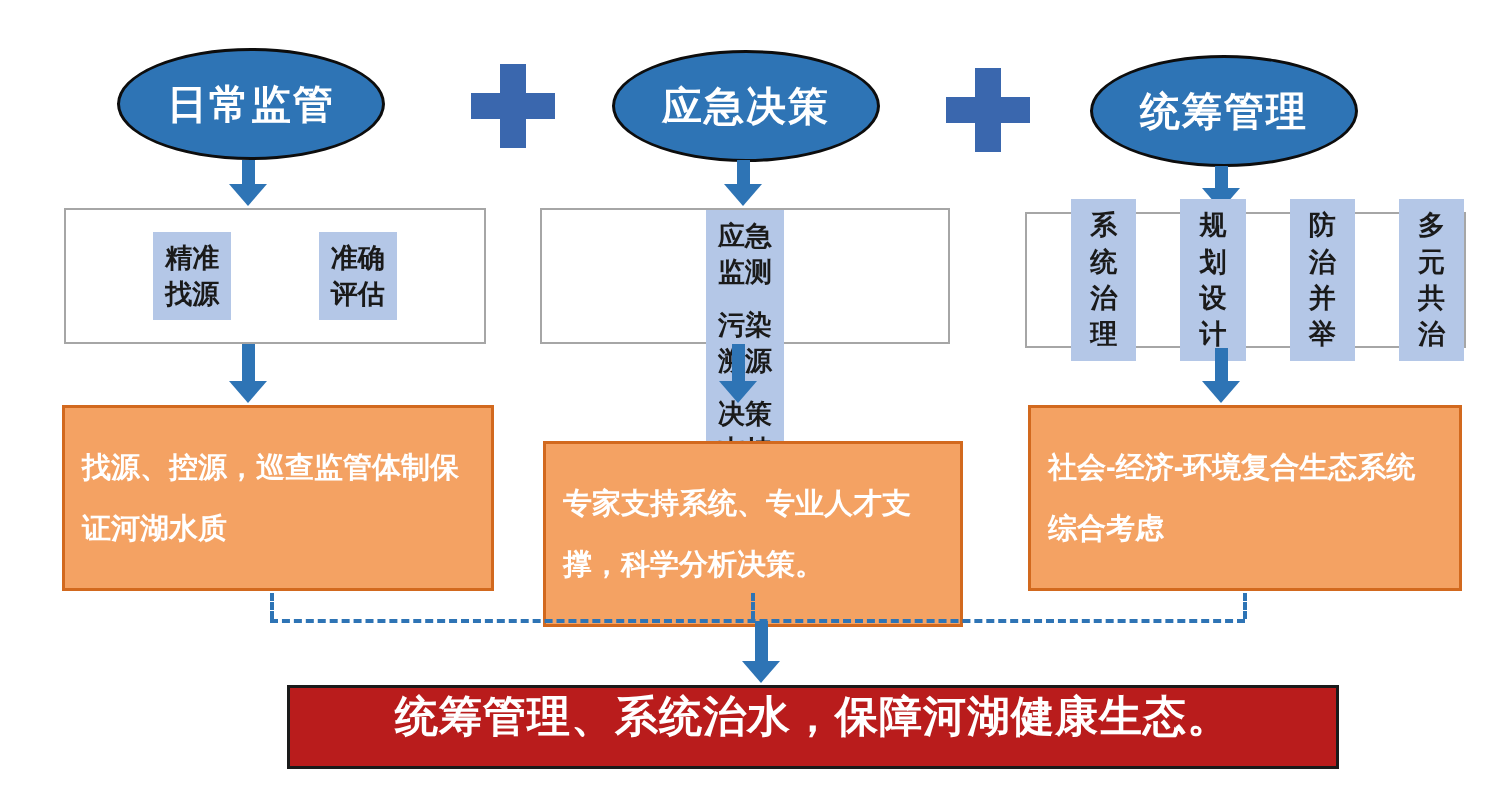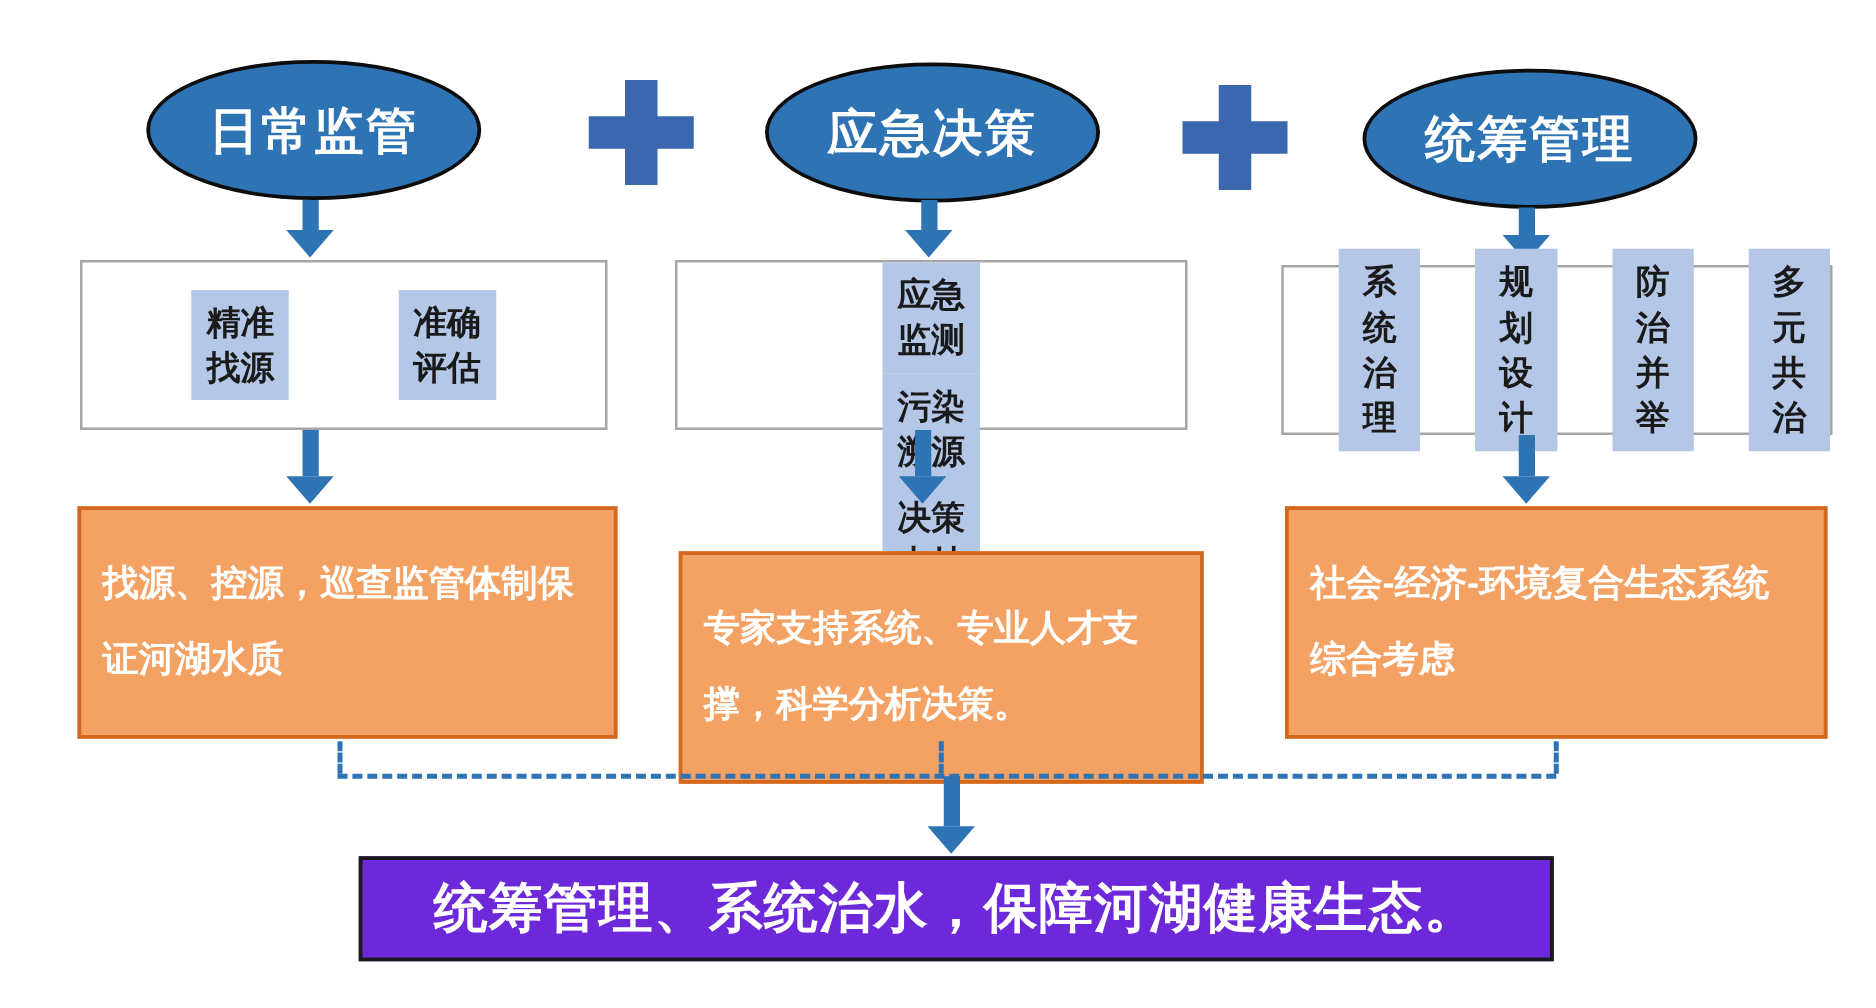--- a/index.html
+++ b/index.html
@@ -52,22 +52,22 @@
   .ob3{left:1028px;top:405px;width:434px;height:186px;}
 
   
   .dash-v{position:absolute;width:0;border-left:4px dashed #2e74b5;height:26px;top:593px;}
   .dv1{left:270px;}
   .dv2{left:751px;}
   .dv3{left:1243px;}
   .dash-h{position:absolute;height:0;border-top:4px dashed #2e74b5;left:270px;top:619px;width:975px;}
 
   
-  .conclusion{position:absolute;left:287px;top:685px;width:956px;height:84px;background:#6d28d9;
-    border:3px solid #1a1a1a;display:flex;align-items:center;justify-content:center;
+  .conclusion{position:absolute;left:287px;top:685px;width:1052px;height:84px;background:#b91c1c;
+    border:3px solid #1a1a1a;display:flex;align-items:flex-start;justify-content:center;
     color:#ffffff;font-weight:bold;font-size:43px;letter-spacing:1px;box-sizing:border-box;}
 </style>
 </head>
 <body>
 
 <div class="canvas">
 
   <div class="ellipse e1">
     <span>日常监管</span>
   </div>

